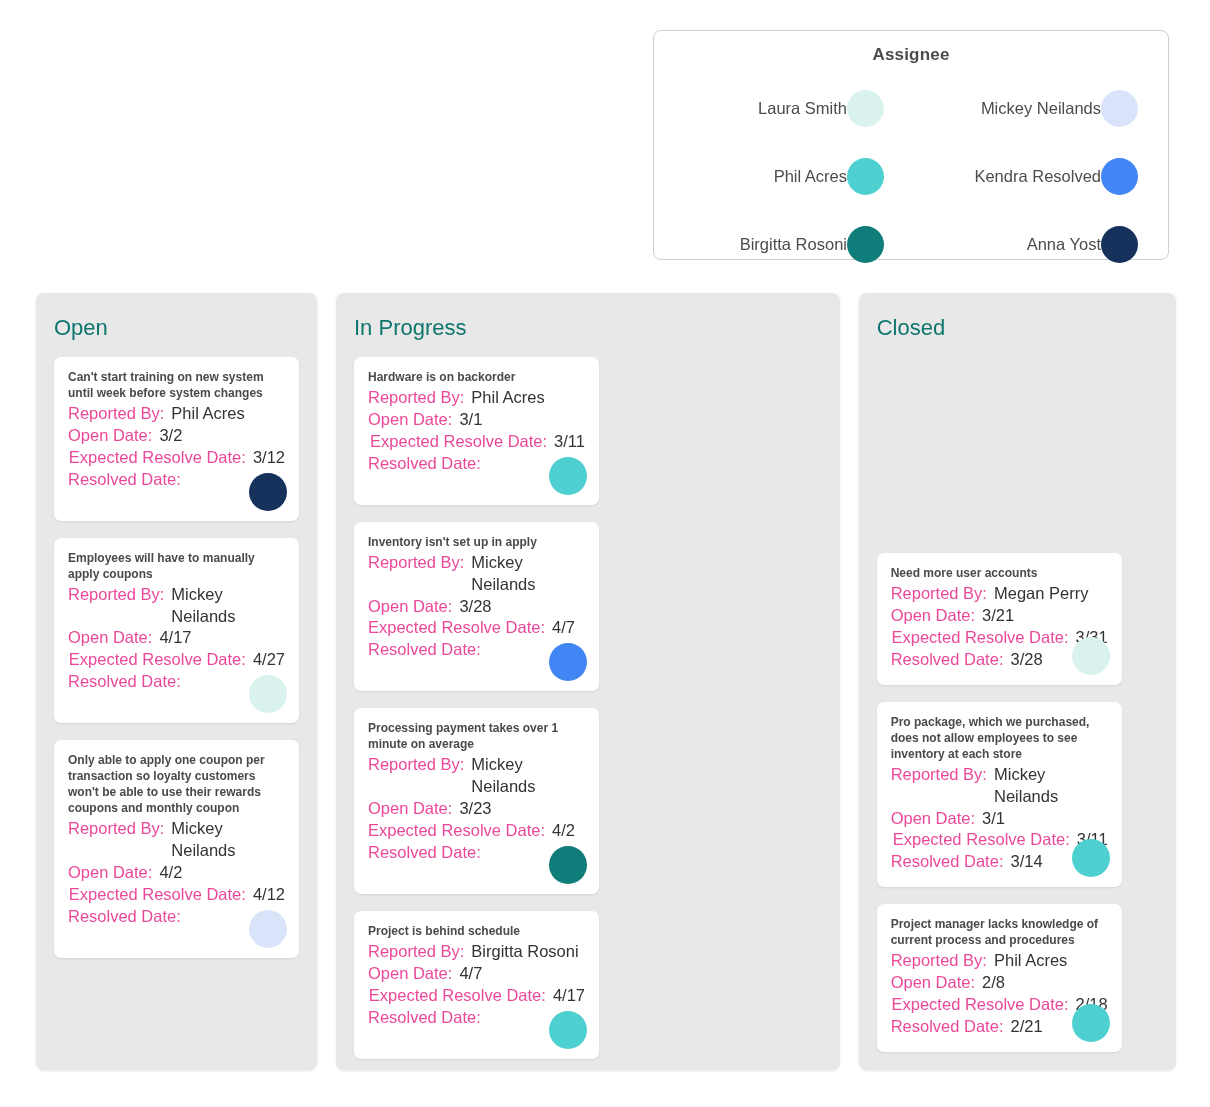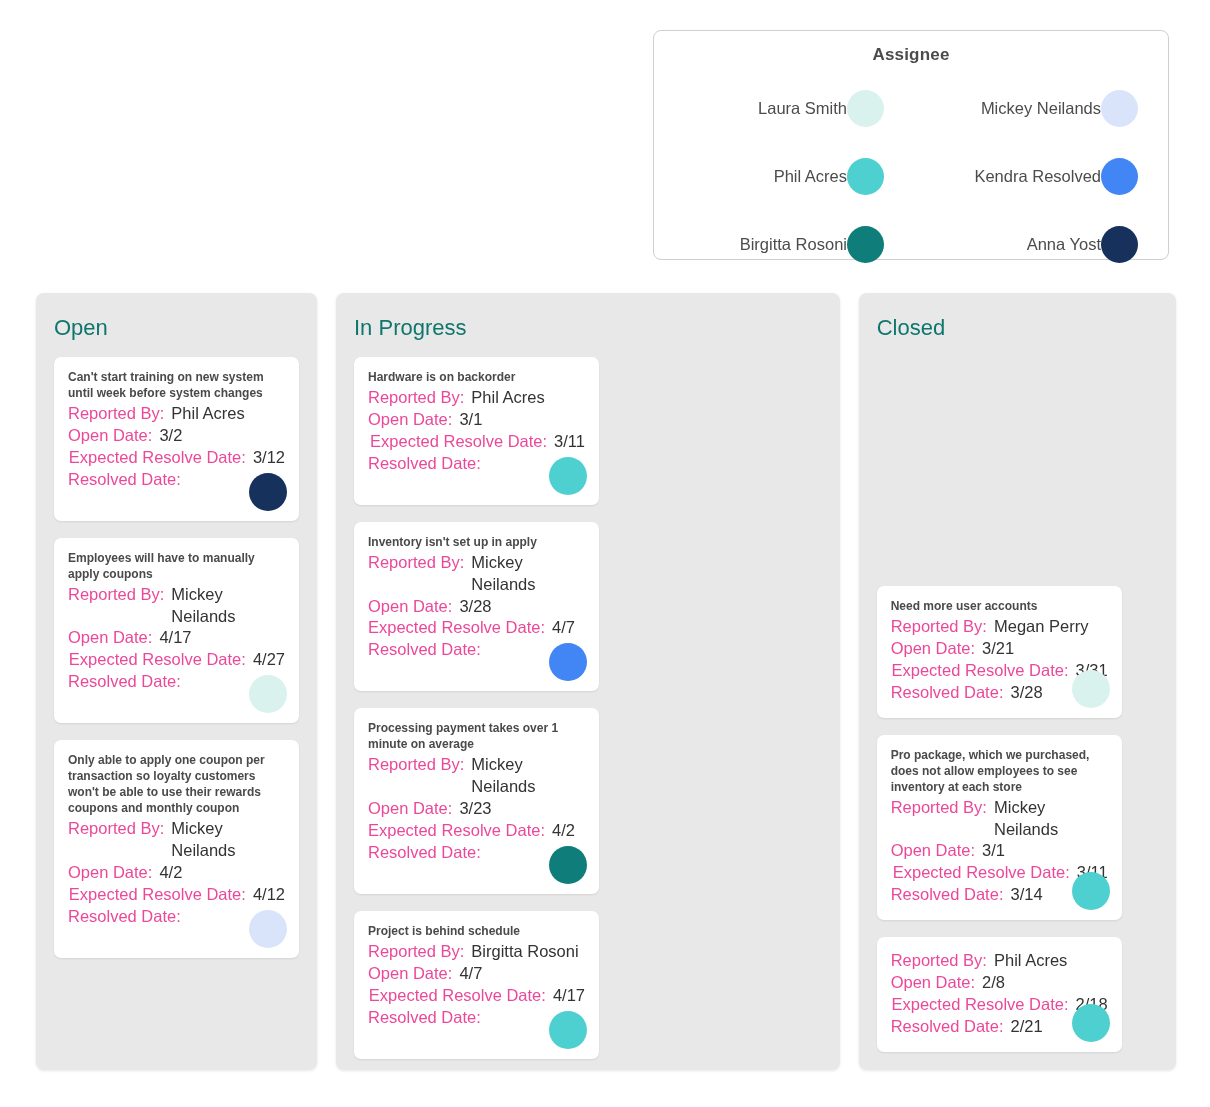--- a/index.html
+++ b/index.html
@@ -379,20 +379,21 @@
               <span class="field-label">Expected Resolve Date:</span>
               <span class="field-value">3/11</span>
             </div>
             <div class="field">
               <span class="field-label left">Resolved Date:</span>
               <span class="field-value">3/14</span>
             </div>
             <span class="assignee-dot" style="background: rgb(79, 208, 208);"></span>
           </div>
           <div class="card">
+            <div class="card-title">Project manager lacks knowledge of current process and procedures</div>
             <div class="field">
               <span class="field-label left">Reported By:</span>
               <span class="field-value">Phil Acres</span>
             </div>
             <div class="field">
               <span class="field-label left">Open Date:</span>
               <span class="field-value">2/8</span>
             </div>
             <div class="field">
               <span class="field-label">Expected Resolve Date:</span>

